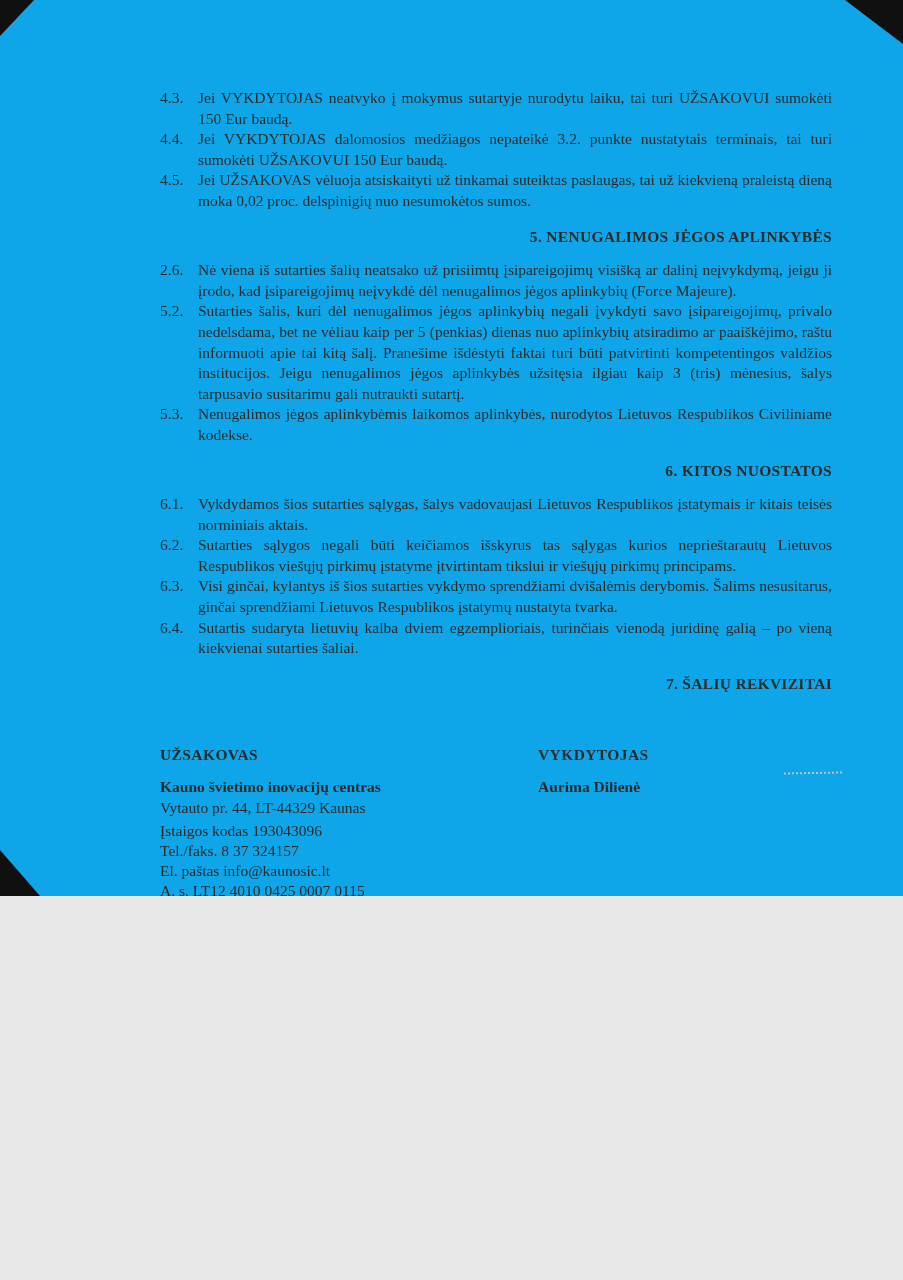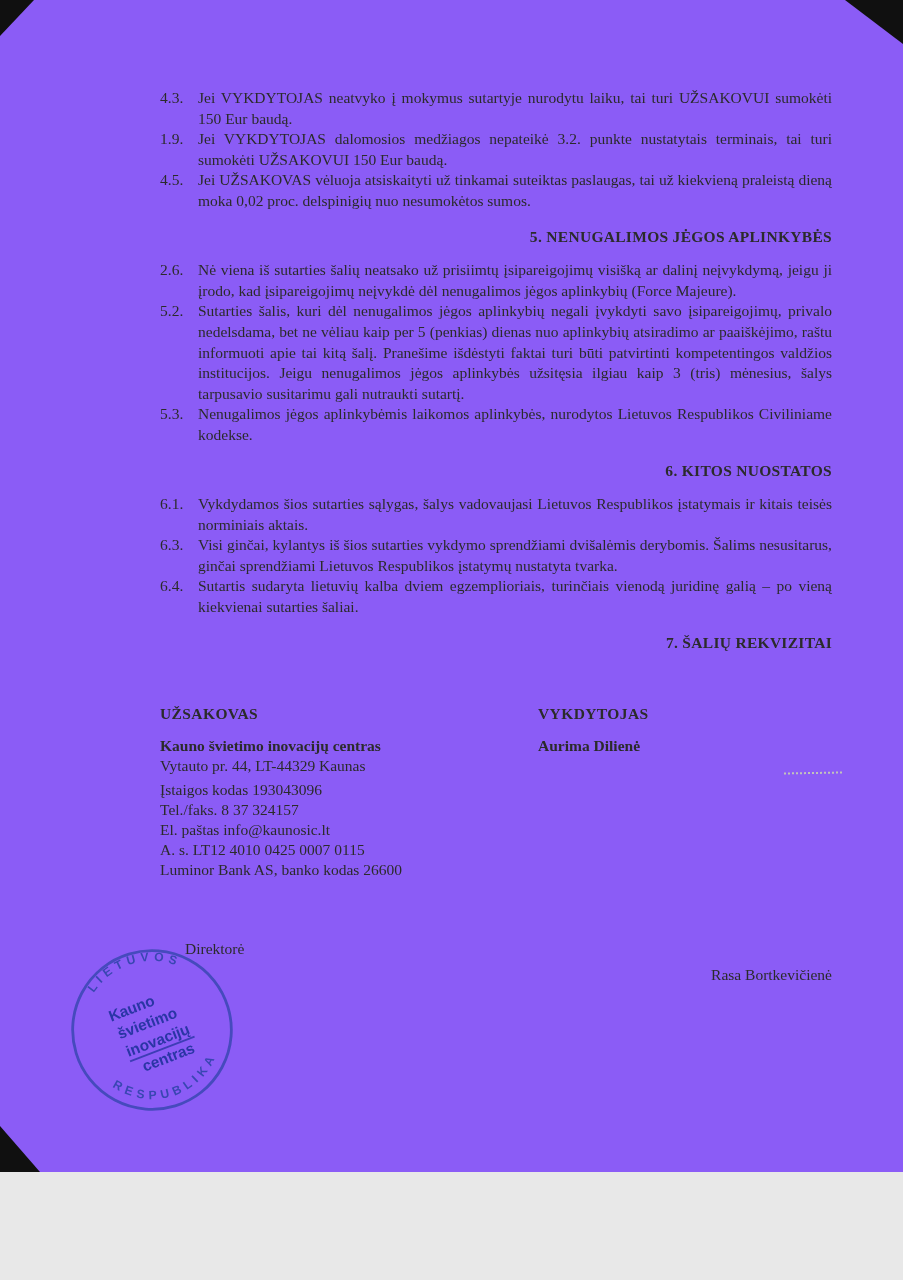--- a/index.html
+++ b/index.html
@@ -1,21 +1,21 @@
 <!DOCTYPE html>
 <html><head>
 <meta charset="utf-8">
 <style>
   * { margin:0; padding:0; box-sizing:border-box; }
   html,body { background:#e8e8e8; }
   .page {
     position:relative;
-    width:903px; height:1172px;
+    width:903px; height:896px;
     margin:0 auto;
-    background:#8b5cf6;
+    background:#0ea5e9;
     font-family:"Liberation Serif", serif;
     color:#2b2b2b;
     overflow:hidden;
   }
   .content {
     position:absolute;
     left:160px; top:88px; width:672px;
     font-size:15.5px; line-height:20.6px;
   }
   .clause { display:flex; }
@@ -81,21 +81,21 @@
   <div class="corner corner-bl"></div>
   <div class="smudge"></div>
 
   <div class="content">
 
     <div class="clause">
       <span class="num">4.3.</span>
       <span class="txt">Jei VYKDYTOJAS neatvyko į mokymus sutartyje nurodytu laiku, tai turi UŽSAKOVUI sumokėti 150 Eur baudą.</span>
     </div>
     <div class="clause">
-      <span class="num">1.9.</span>
+      <span class="num">4.4.</span>
       <span class="txt">Jei VYKDYTOJAS dalomosios medžiagos nepateikė 3.2. punkte nustatytais terminais, tai turi sumokėti UŽSAKOVUI 150 Eur baudą.</span>
     </div>
     <div class="clause">
       <span class="num">4.5.</span>
       <span class="txt">Jei UŽSAKOVAS vėluoja atsiskaityti už tinkamai suteiktas paslaugas, tai už kiekvieną praleistą dieną moka 0,02 proc. delspinigių nuo nesumokėtos sumos.</span>
     </div>
 
     <div class="sec-title">5. NENUGALIMOS JĖGOS APLINKYBĖS</div>
     <div class="clause">
       <span class="num">2.6.</span>
@@ -107,20 +107,24 @@
     </div>
     <div class="clause">
       <span class="num">5.3.</span>
       <span class="txt">Nenugalimos jėgos aplinkybėmis laikomos aplinkybės, nurodytos Lietuvos Respublikos Civiliniame kodekse.</span>
     </div>
 
     <div class="sec-title">6. KITOS NUOSTATOS</div>
     <div class="clause">
       <span class="num">6.1.</span>
       <span class="txt">Vykdydamos šios sutarties sąlygas, šalys vadovaujasi Lietuvos Respublikos įstatymais ir kitais teisės norminiais aktais.</span>
+    </div>
+    <div class="clause">
+      <span class="num">6.2.</span>
+      <span class="txt">Sutarties sąlygos negali būti keičiamos išskyrus tas sąlygas kurios neprieštarautų Lietuvos Respublikos viešųjų pirkimų įstatyme įtvirtintam tikslui ir viešųjų pirkimų principams.</span>
     </div>
     <div class="clause">
       <span class="num">6.3.</span>
       <span class="txt">Visi ginčai, kylantys iš šios sutarties vykdymo sprendžiami dvišalėmis derybomis. Šalims nesusitarus, ginčai sprendžiami Lietuvos Respublikos įstatymų nustatyta tvarka.</span>
     </div>
     <div class="clause">
       <span class="num">6.4.</span>
       <span class="txt">Sutartis sudaryta lietuvių kalba dviem egzemplioriais, turinčiais vienodą juridinę galią – po vieną kiekvienai sutarties šaliai.</span>
     </div>
 

